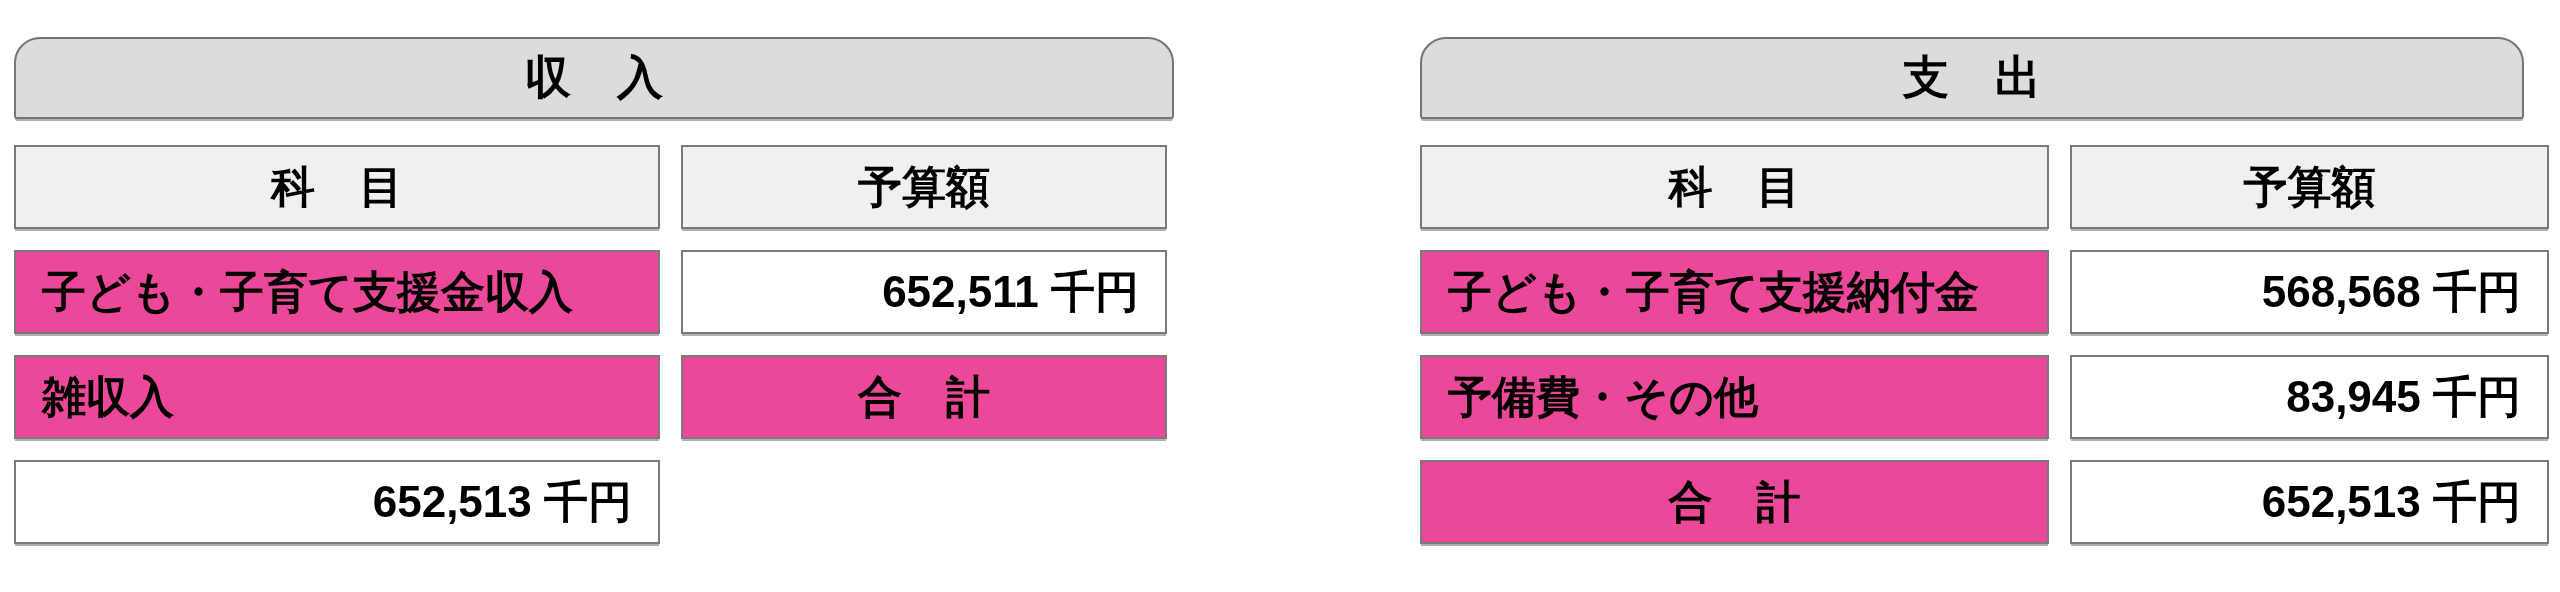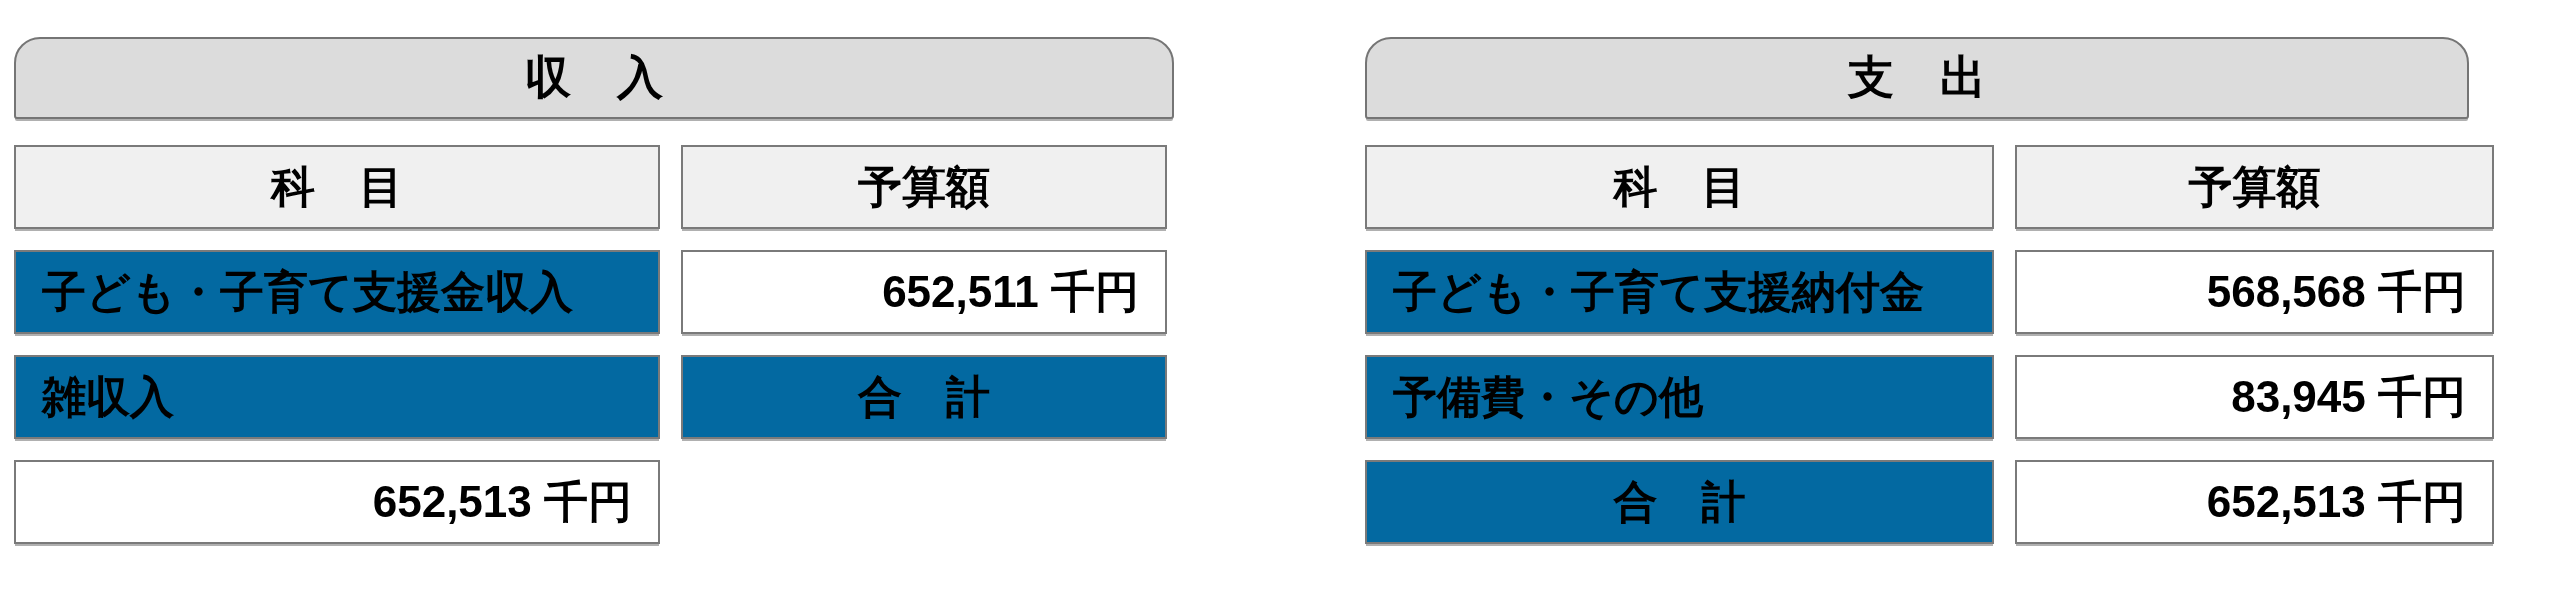--- a/index.html
+++ b/index.html
@@ -14,21 +14,21 @@
     background: #ffffff;
     font-family: "Liberation Sans", "DejaVu Sans", sans-serif;
     color: #000000;
     overflow: hidden;
   }
   .panel {
     position: absolute;
     top: 37px;
   }
   #panel-income { left: 14px;  width: 1160px; }
-  #panel-expenditure { left: 1365px; width: 1104px; border-radius: 14px; }
+  #panel-expenditure { left: 1420px; width: 1104px; border-radius: 14px; }
 
   .title-bar {
     box-sizing: border-box;
     height: 82px;
     background: #dcdcdc;
     border: 2px solid #757575;
     border-radius: 26px 26px 3px 3px;
     box-shadow: 0 3px 0 -1px #b0b0b0;
     display: flex;
     align-items: center;
@@ -58,21 +58,21 @@
     font-weight: bold;
     padding: 0 26px;
     white-space: nowrap;
     overflow: hidden;
   }
   .cell-header {
     background: #f0f0f0;
     justify-content: center;
   }
   .cell-item {
-    background: #0369a1;
+    background: #ec4899;
     justify-content: flex-start;
   }
   .cell-item.center {
     justify-content: center;
   }
   .cell-amount {
     background: #ffffff;
     justify-content: flex-end;
   }
 </style>

